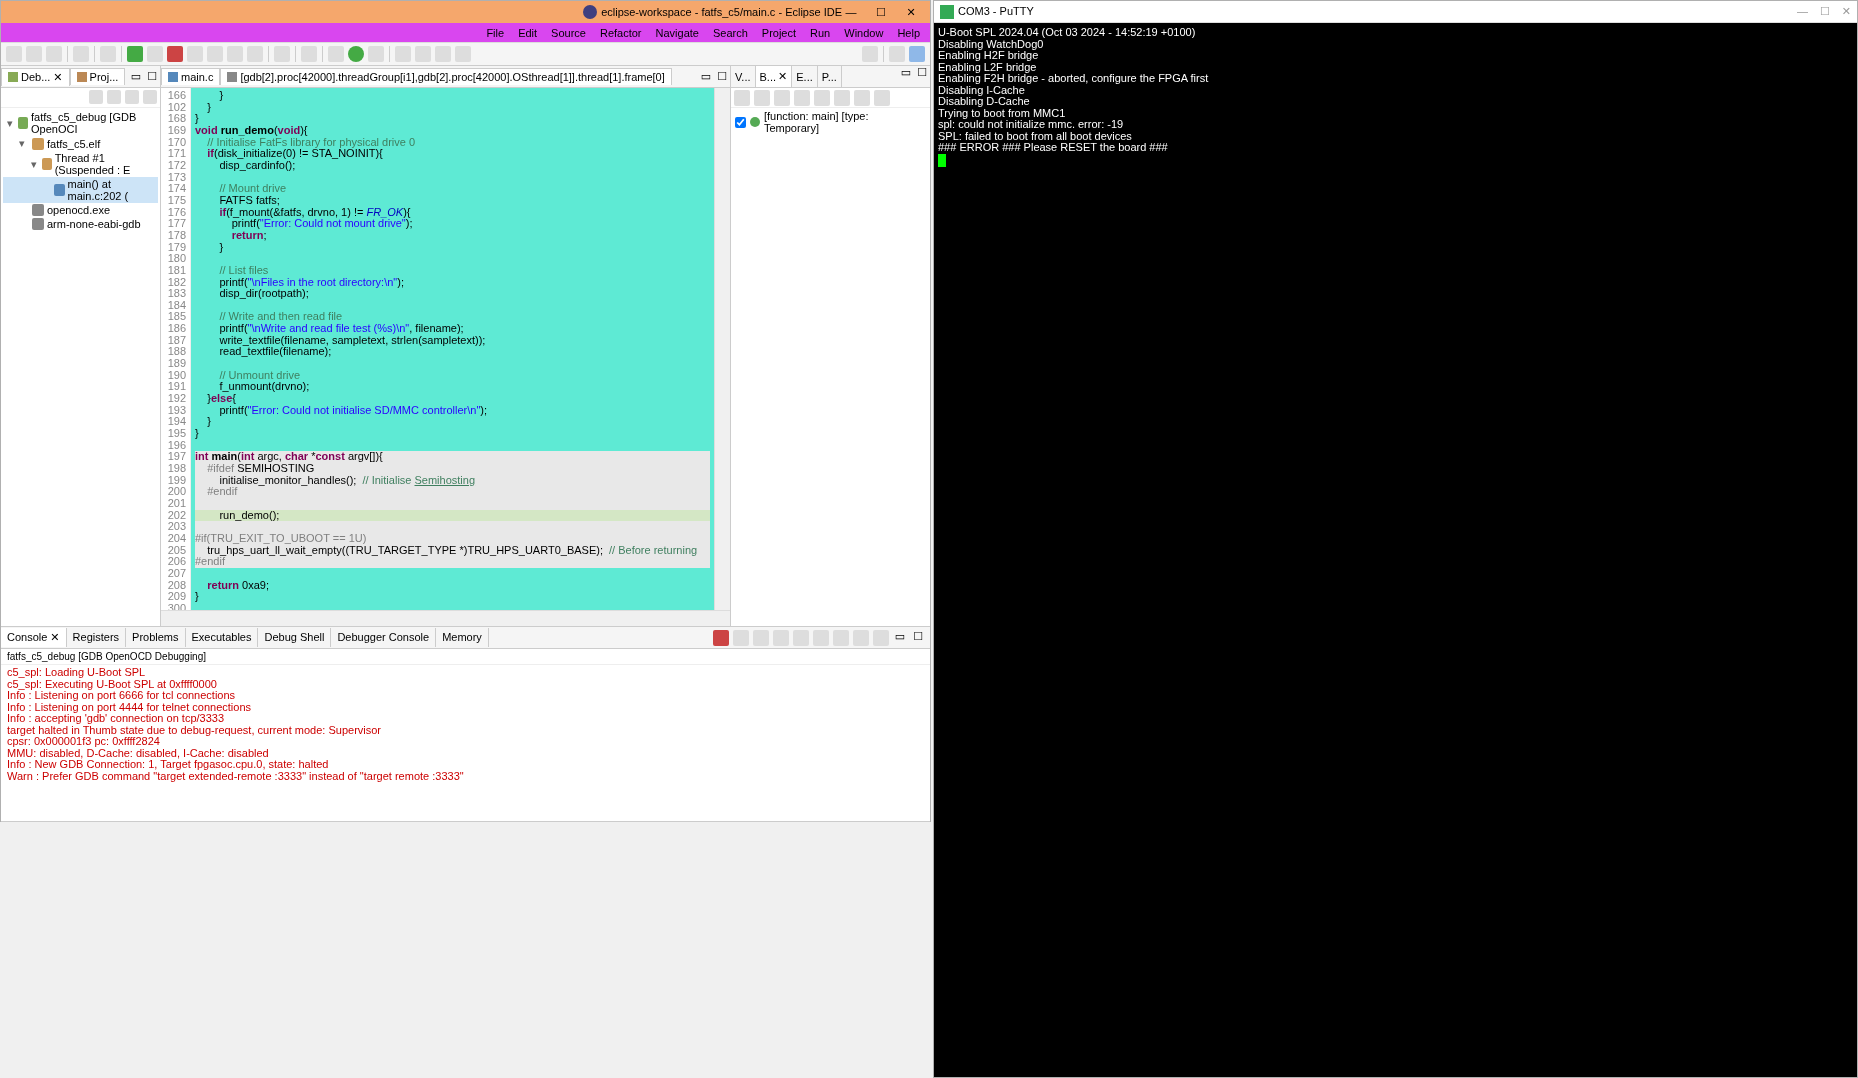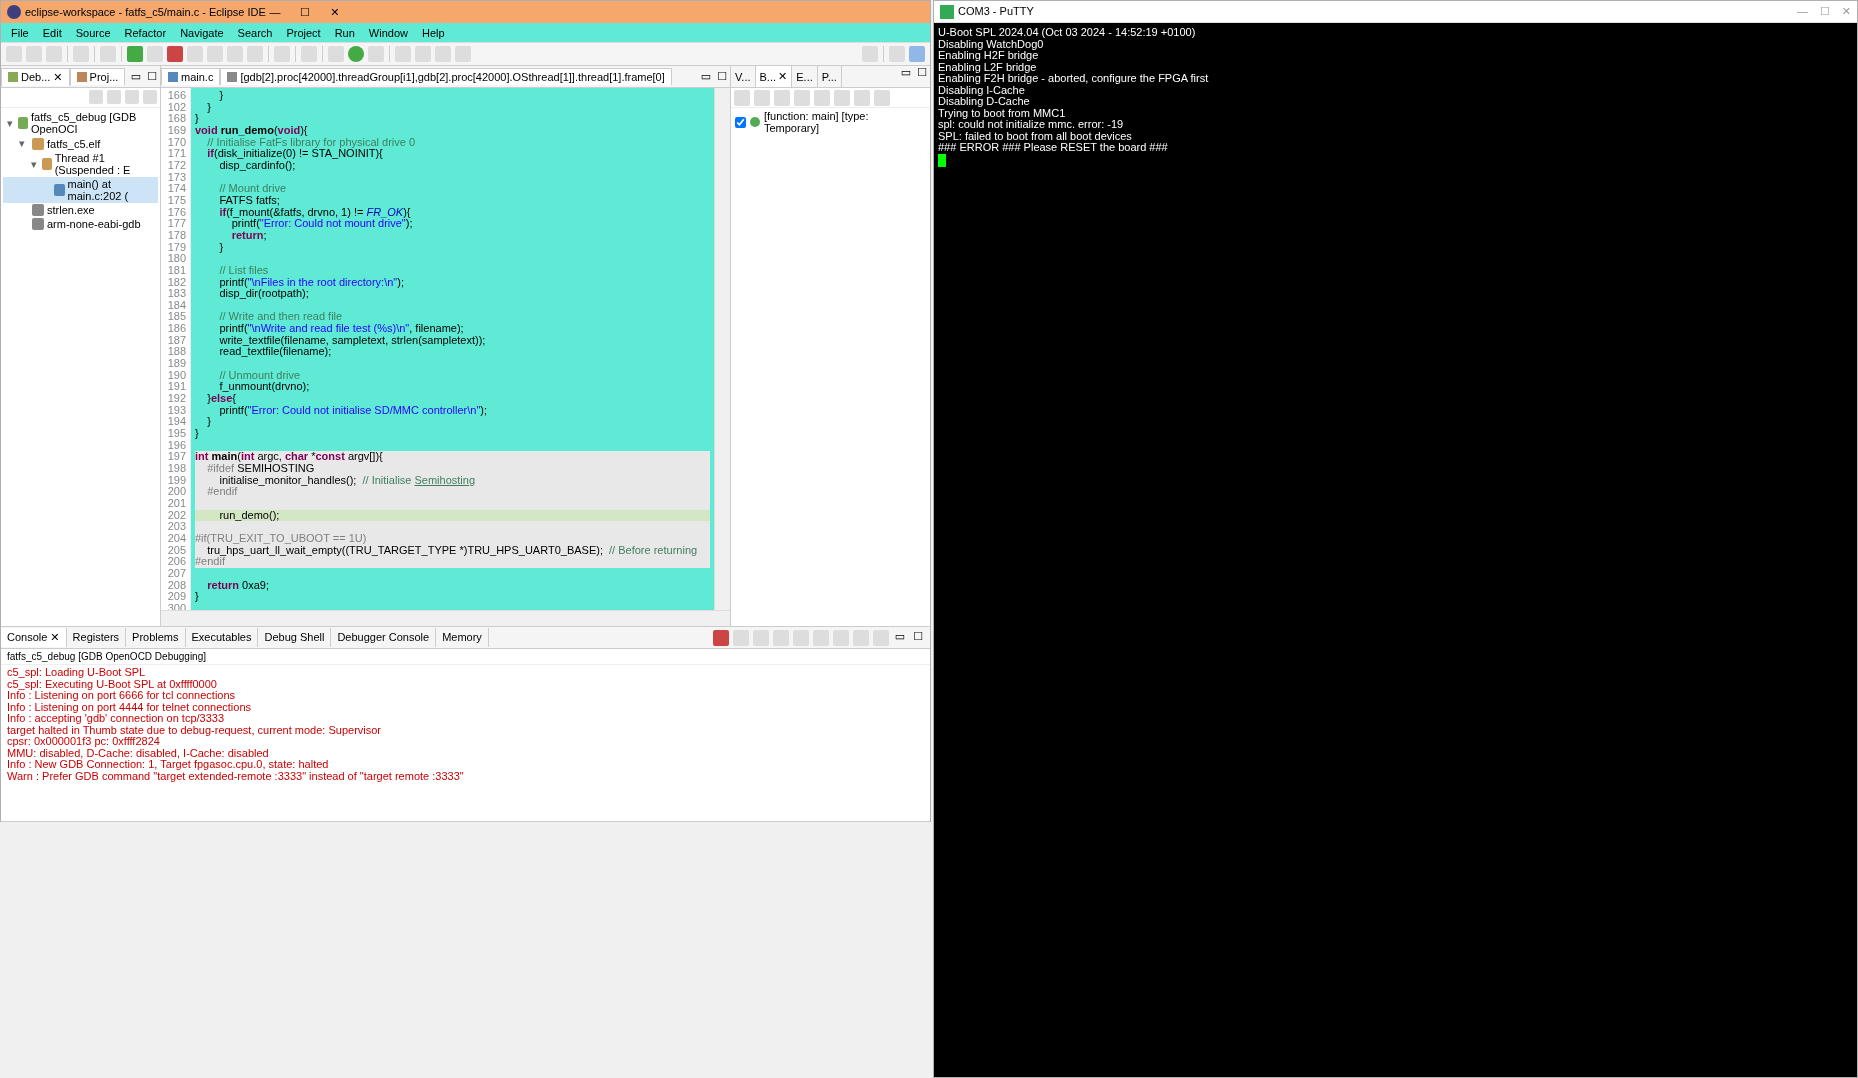--- a/index.html
+++ b/index.html
@@ -1,25 +1,25 @@
 <!DOCTYPE html>
 <html><head>
 <meta charset="utf-8">
 <style>
 * { margin: 0; padding: 0; box-sizing: border-box; font-family: "Segoe UI", Tahoma, sans-serif; font-size: 11px; }
 body { background: #f0f0f0; width: 1858px; height: 1078px; overflow: hidden; position: relative; }
 
 .eclipse-window { position: absolute; left: 0; top: 0; width: 931px; height: 822px; background: #fff; border: 1px solid #b0b0b0; }
-.eclipse-title { height: 22px; background: #f5a76c; display: flex; align-items: center; padding: 0 6px; justify-content: flex-start; }
+.eclipse-title { height: 22px; background: #f5a76c; display: flex; align-items: center; padding: 0 6px; justify-content: flex-end; }
 .eclipse-title .left { display: flex; align-items: center; gap: 4px; }
 .eclipse-title .icon { width: 14px; height: 14px; background: #3f3f7f; border-radius: 50%; }
 .eclipse-title .ctrls { display: flex; gap: 12px; padding-right: 4px; }
 .eclipse-title .ctrls span { width: 18px; text-align: center; cursor: default; }
 
-.menu-bar { height: 20px; background: #5eead4; border-bottom: 1px solid #ddd; display: flex; align-items: center; padding: 0 4px; gap: 2px; }
+.menu-bar { height: 20px; background: #d946ef; border-bottom: 1px solid #ddd; display: flex; align-items: center; padding: 0 4px; gap: 2px; justify-content: flex-end; }
 .menu-bar span { padding: 2px 6px; }
 
 .toolbar { height: 23px; background: #f5f5f5; border-bottom: 1px solid #ccc; display: flex; align-items: center; padding: 0 4px; gap: 2px; }
 .tb-btn { width: 16px; height: 16px; background: #ddd; border-radius: 2px; margin: 0 1px; }
 .tb-sep { width: 1px; height: 16px; background: #ccc; margin: 0 2px; }
 
 .eclipse-body { display: flex; height: 560px; }
 .left-panel { width: 160px; border-right: 1px solid #ccc; background: #fff; display: flex; flex-direction: column; }
 .tabs-row { display: flex; height: 22px; background: #f5f5f5; border-bottom: 1px solid #ccc; align-items: center; }
 .tab { padding: 2px 6px; background: #fff; border: 1px solid #ccc; border-bottom: none; display: flex; align-items: center; gap: 3px; font-size: 10px; }
@@ -178,21 +178,21 @@
             <span>Thread #1 (Suspended : E</span>
           </div>
         <div class="tree-item sel" style="padding-left:40px">
             <span class="tw"></span>
             <span class="ti" style="background:#58b"></span>
             <span>main() at main.c:202 (</span>
           </div>
         <div class="tree-item" style="padding-left:16px">
             <span class="tw"></span>
             <span class="ti" style="background:#888"></span>
-            <span>strlen.exe</span>
+            <span>openocd.exe</span>
           </div>
         <div class="tree-item" style="padding-left:16px">
             <span class="tw"></span>
             <span class="ti" style="background:#888"></span>
             <span>arm-none-eabi-gdb</span>
           </div>
       </div>
     </div>
 
     <div class="editor-area">

